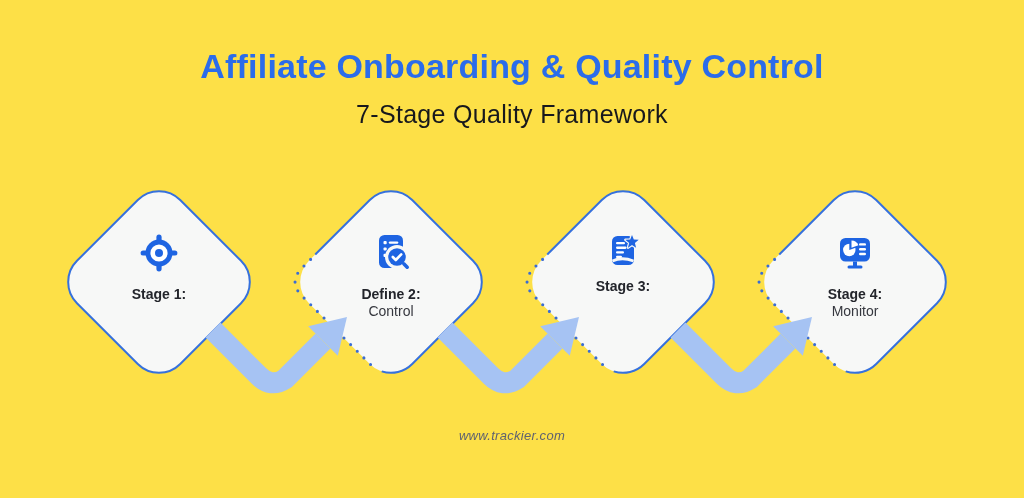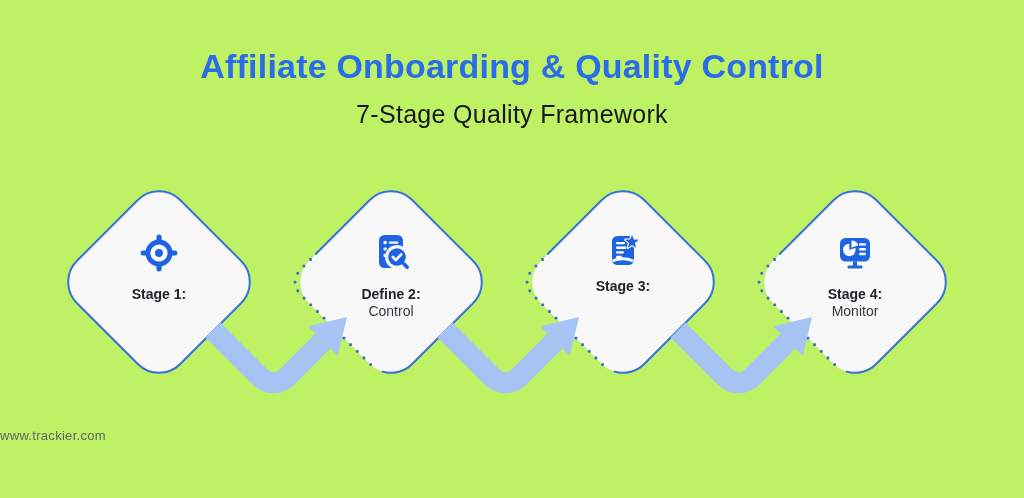--- a/index.html
+++ b/index.html
@@ -1,19 +1,19 @@
 <!DOCTYPE html>
 <html><head>
 <meta charset="utf-8">
 <style>
   html,body{margin:0;padding:0;}
   body{font-family:"Liberation Sans", sans-serif;}
   .canvas{
     position:relative;width:1024px;height:498px;overflow:hidden;
-    background:#bef264;
+    background:#fde047;
   }
   .title{
     position:absolute;top:47px;left:0;right:0;text-align:center;
     font-size:34px;font-weight:700;color:#2b6cea;letter-spacing:.2px;
   }
   .subtitle{
     position:absolute;top:100px;left:0;right:0;text-align:center;
     font-size:25px;font-weight:400;color:#17181d;letter-spacing:.3px;
   }
   .diagram{position:absolute;left:0;top:0;z-index:1;}
@@ -21,22 +21,22 @@
   #stage1{left:69px}
   #stage2{left:301px}
   #stage3{left:533px}
   #stage4{left:765px}
   .icon{width:44px;height:44px;margin:0 auto;}
   .labels{margin-top:11px;font-size:14px;line-height:17px;}
   #stage3 .labels{margin-top:3px;}
   .stage-title{font-weight:700;color:#23252b;}
   .stage-sub{font-weight:400;color:#35373e;white-space:pre-line;}
   .footer{
-    position:absolute;top:428px;left:0;right:0;
-    font-size:13px;color:#5f626f;letter-spacing:.3px;z-index:2;
+    position:absolute;top:428px;left:0;right:0;text-align:center;
+    font-size:13px;color:#5f626f;letter-spacing:.3px;z-index:2;font-style:italic;
   }
 </style>
 </head>
 <body>
 
 <div class="canvas">
 
   <div class="title">Affiliate Onboarding &amp; Quality Control</div>
   <div class="subtitle">7-Stage Quality Framework</div>
 

